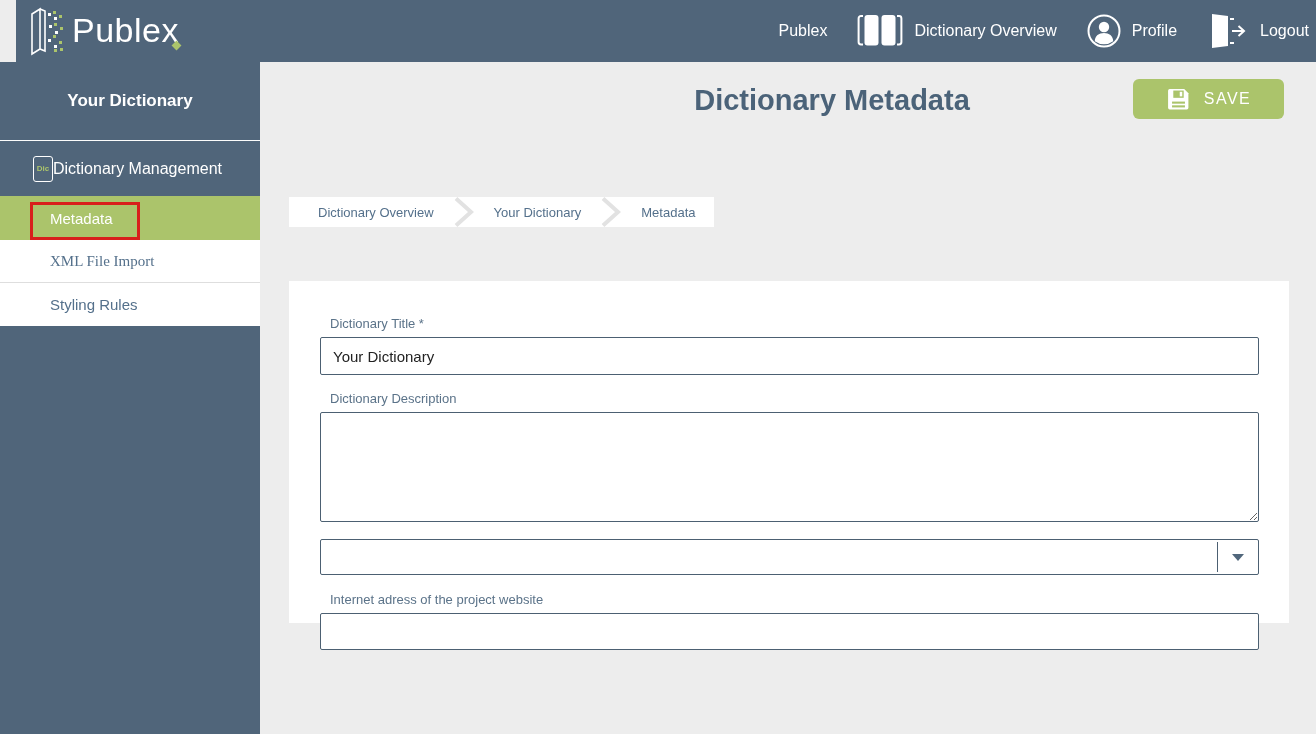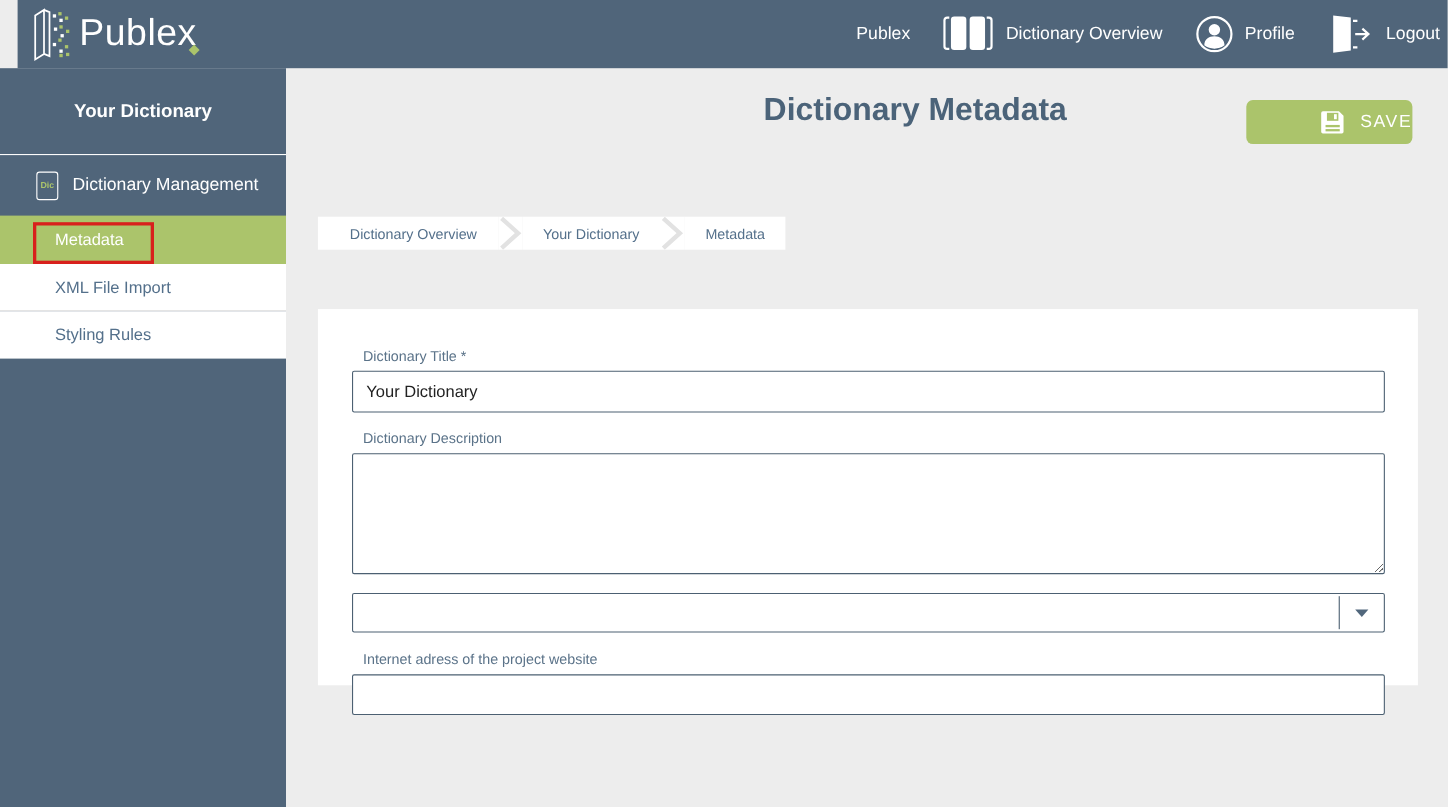--- a/index.html
+++ b/index.html
@@ -40,49 +40,49 @@
   .sidebar {
     position:absolute; top:62px; left:0; width:260px; bottom:0;
     background:#50657a; z-index:4;
   }
   .sb-title {
     height:79px; display:flex; align-items:center; justify-content:center;
     color:#fff; font-size:17px; font-weight:700;
     border-bottom:1px solid #fcfcfc;
   }
   .sb-section {
-    height:55px; display:flex; align-items:center; gap:13px;
+    height:55px; display:flex; align-items:center; 
     padding-left:33px; color:#fff; font-size:16px; cursor:pointer;
   }
   .dic-icon {
     width:20px; height:26px; border:1px solid #fff; border-radius:3px;
     display:flex; align-items:center; justify-content:center;
     font-size:8px; font-weight:700; color:#abc46b; background:transparent;
   }
   .sb-item { padding-left:50px; font-size:15px; display:flex; align-items:center; cursor:pointer; }
   .sb-item.active { height:44px; background:#abc46b; color:#fff; }
   .sb-item.light  { height:43px; background:#fff; color:#54708b; }
-  .sb-item.divided { border-bottom:1px solid #dedede; }
+  .sb-item.divided { border-bottom:1px solid #dedede;font-family:Liberation Serif, serif; }
 
   
   .annotation-box {
     position:absolute; left:30px; top:202px; width:110px; height:38px;
     border:3px solid #d8201c; z-index:9; pointer-events:none;
   }
 
   
   .main { position:absolute; top:62px; left:260px; right:0; bottom:0; }
   .page-title {
     position:absolute; top:22px; left:0; width:100%;
     text-align:center; font-size:29px; font-weight:700; color:#4b6379;margin-left:44px;
   }
   .save-button {
-    position:absolute; top:29px; right:32px; width:151px; height:40px;
+    position:absolute; top:17px; right:32px; width:151px; height:40px;
     background:#abc46b; border:none; border-radius:6px;
-    display:flex; align-items:center; justify-content:flex-end; gap:13px;
+    display:flex; align-items:center; justify-content:center; gap:13px;
     color:#fff; font-size:16px; letter-spacing:1.5px; cursor:pointer;
     font-family:inherit;
   }
   .breadcrumb {
     position:absolute; top:135px; left:29px; height:30px;
     display:flex; align-items:stretch;
   }
   .crumb {
     background:#fff; display:flex; align-items:center;
     font-size:13px; color:#54708b; padding:0 19px; cursor:pointer;

